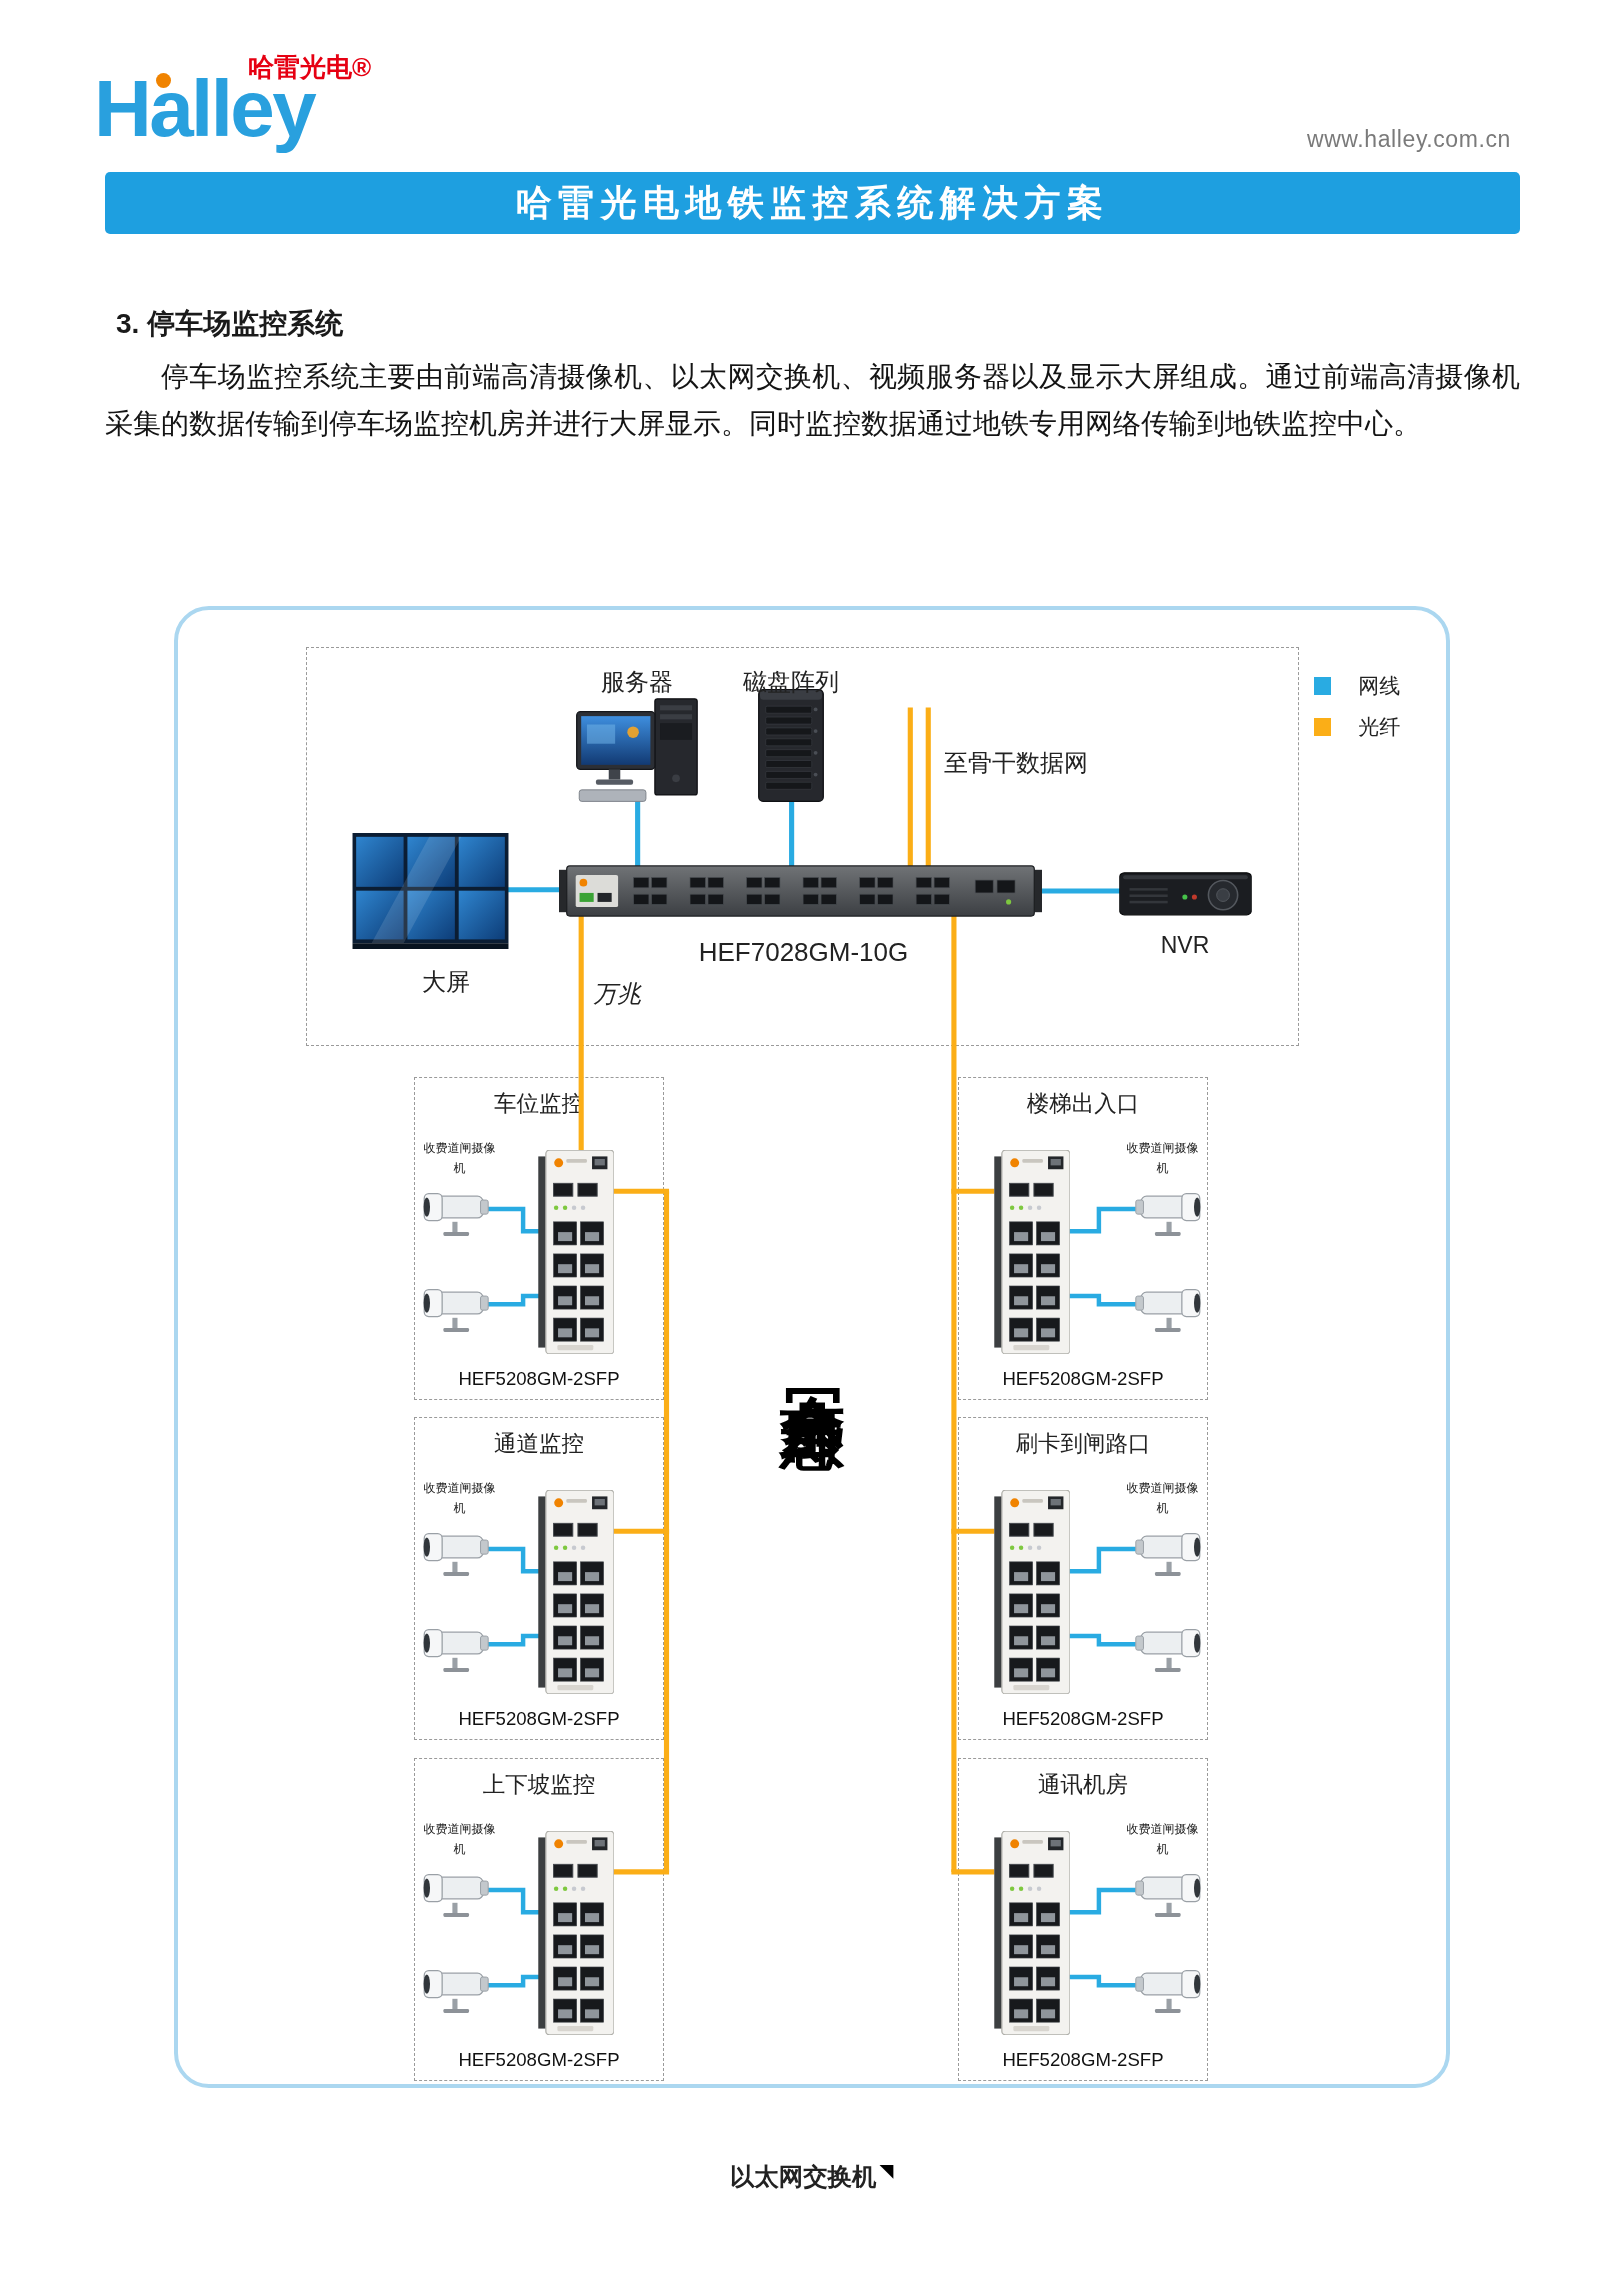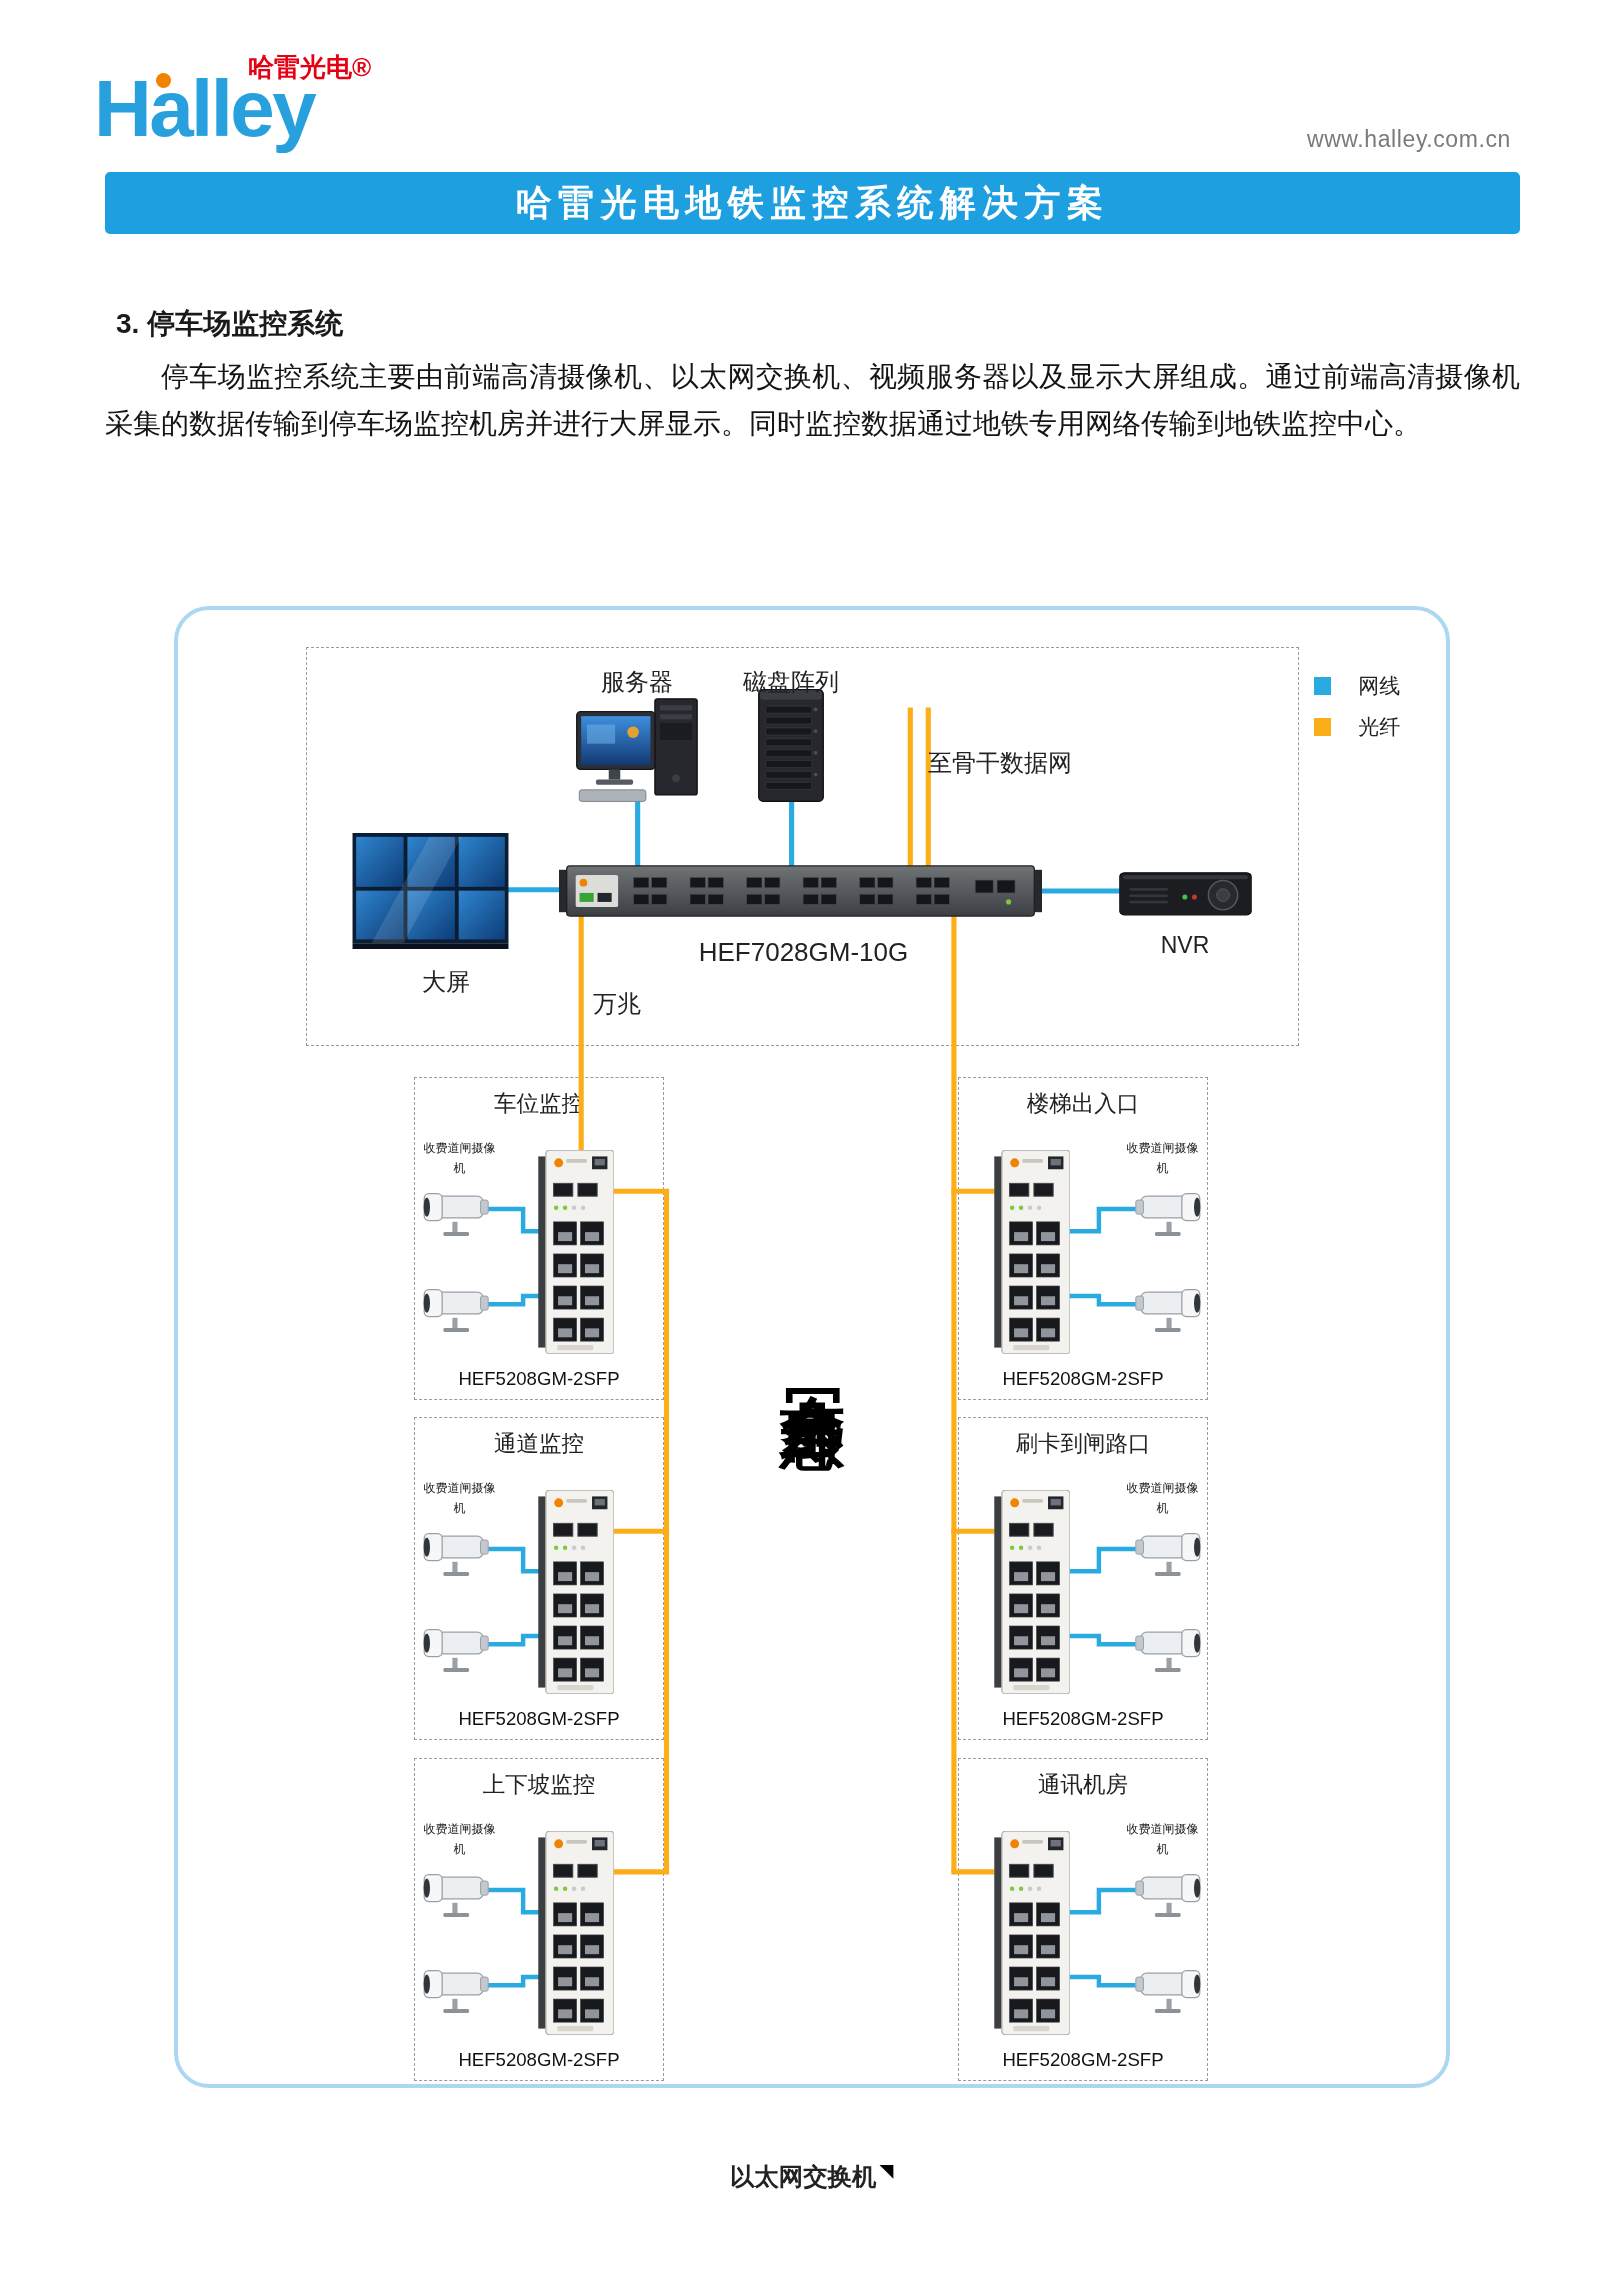--- a/index.html
+++ b/index.html
@@ -35,28 +35,28 @@
   .lg-sq { width:17.3px; height:17.3px; display:inline-block; }
   .lg-blue { background:#29ABE2; } .lg-orange { background:#FBAE17; }
   .lg-label { font-size:21px; color:#222; }
 
   .device { position:absolute; z-index:5; }
   .dlabel { position:absolute; z-index:6; font-size:24px; color:#222; }
   .dev-server { left:396px; top:85px; width:131px; height:116px; }
   .lbl-server { left:395px; top:56px; width:128px; text-align:center; }
   .dev-disk { left:578px; top:77px; width:70px; height:117px; }
   .lbl-disk { left:549px; top:56px; width:128px; text-align:center; }
-  .lbl-backbone { left:750px; top:137px; }
+  .lbl-backbone { left:766px; top:137px; }
   .dev-wall { left:174px; top:223px; width:157px; height:116px; }
   .lbl-wall { left:164px; top:356px; width:128px; text-align:right; }
   .dev-core { left:381px; top:252px; width:483px; height:58px; }
   .lbl-core { left:494px; top:327px; width:263px; text-align:center; font-size:26px; }
   .dev-nvr { left:941px; top:259px; width:133px; height:49px; }
   .lbl-nvr { left:943px; top:322px; width:128px; text-align:center; font-size:23px; }
-  .lbl-wz { left:415px; top:378px; }
+  .lbl-wz { left:415px; top:368px;font-style:italic; }
 
   
   .mon-box { position:absolute; width:250px; height:323px; border:1.9px dashed #9a9a9a; }
   .mb-title { position:absolute; top:10.3px; left:0; width:100%; text-align:center; font-size:22.5px; color:#222; }
   .mb-camlabel { position:absolute; top:60px; width:76px; font-size:12px; line-height:20px; text-align:center; color:#222; }
   .mon-box.left  .mb-camlabel { left:6.4px; }
   .mon-box.right .mb-camlabel { right:6.4px; }
   .mb-lines { position:absolute; left:0; top:0; width:100%; height:100%; z-index:4; fill:none; stroke:#29ABE2; stroke-width:7; }
   .cam { position:absolute; width:77px; height:55px; z-index:5; }
   .mon-box.left  .cam { left:3.9px; }

